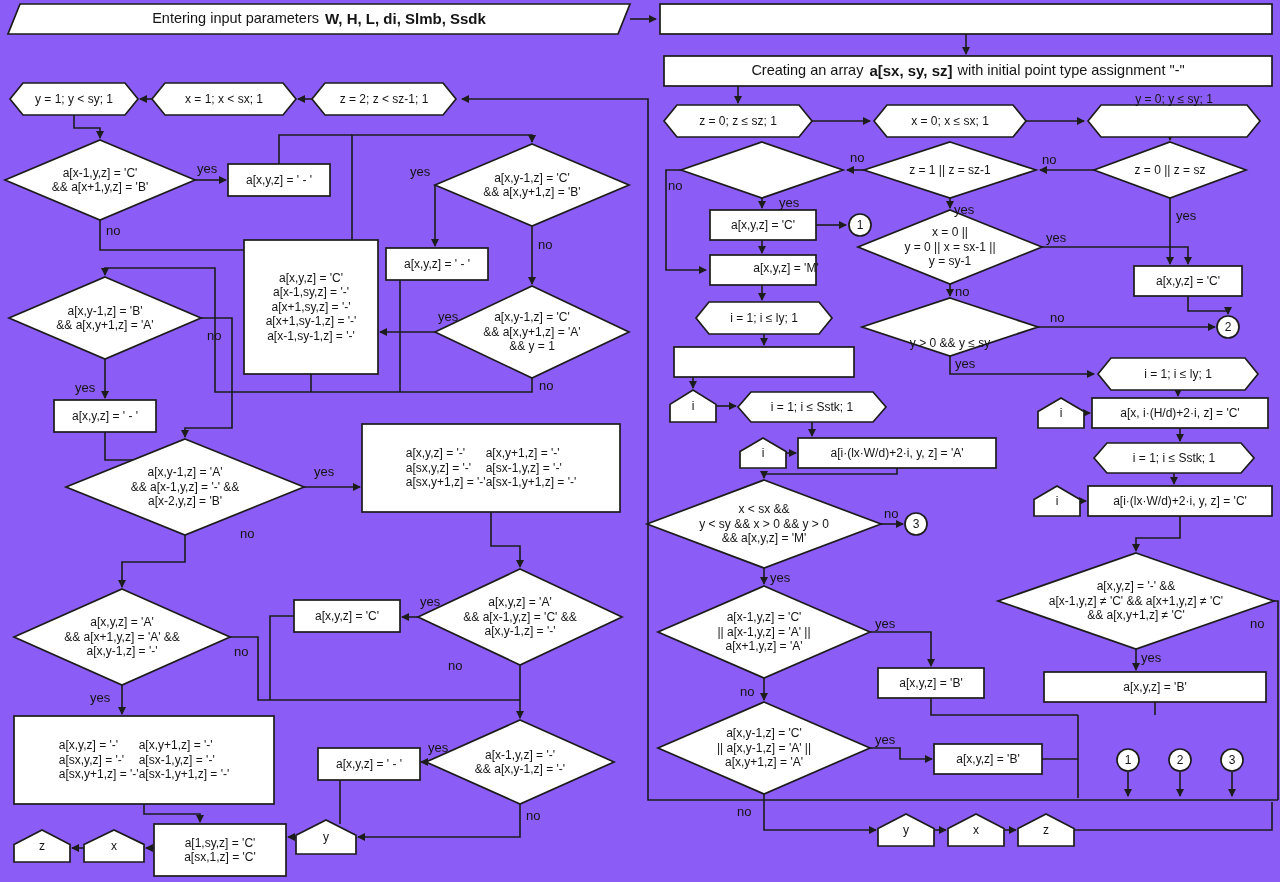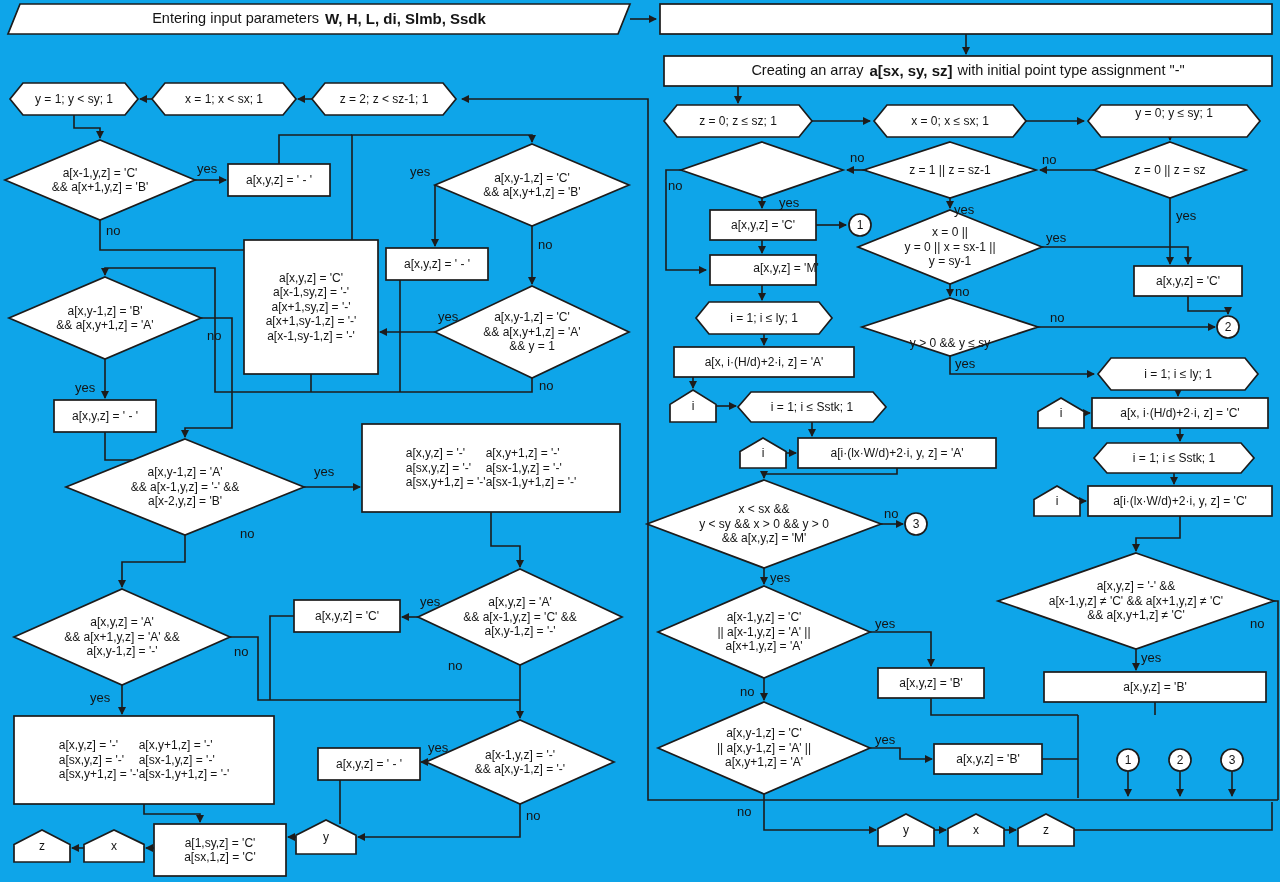--- a/index.html
+++ b/index.html
@@ -1,16 +1,16 @@
 <!DOCTYPE html>
 <html><head>
 <meta charset="utf-8">
 <style>
   html,body{margin:0;padding:0;background:#e8e8e8}
-  #canvas{position:relative;width:1280px;height:882px;background:#0ea5e9;font-family:"Liberation Sans",sans-serif;color:#141414;overflow:hidden}
+  #canvas{position:relative;width:1280px;height:882px;background:#8b5cf6;font-family:"Liberation Sans",sans-serif;color:#141414;overflow:hidden}
   #flow-svg{position:absolute;left:0;top:0}
   .edge{fill:none;stroke:#1c1c1c;stroke-width:1.6px}
   .shape{fill:#ffffff;stroke:#1c1c1c;stroke-width:1.7px}
   .nt{position:absolute;display:flex;flex-direction:column;align-items:center;justify-content:center;text-align:center;font-size:12px;line-height:1.2;pointer-events:none;white-space:nowrap}
   .nt.hdr{flex-direction:row;font-size:14.5px;white-space:nowrap}
   .nt.hdr b{font-size:15px;margin-left:6px}
   .nt.hdr .post{margin-left:5px}
   .cols{display:flex;}
   .cols .col{display:flex;flex-direction:column;align-items:flex-start;text-align:left}
   .lbl{position:absolute;font-size:13px;pointer-events:none}
@@ -288,21 +288,21 @@
     </div>
     <div class="nt" style="left: 296px; top: 820px; width: 60px; height: 34px;">
       <span>y</span>
     </div>
     <div class="nt" style="left: 664px; top: 105px; width: 148px; height: 32px;">
       <span>z = 0; z ≤ sz; 1</span>
     </div>
     <div class="nt" style="left: 874px; top: 105px; width: 152px; height: 32px;">
       <span>x = 0; x ≤ sx; 1</span>
     </div>
-    <div class="nt" style="left: 1088px; top: 105px; width: 172px; height: 16px; justify-content: center;">
+    <div class="nt" style="left: 1088px; top: 91px; width: 172px; height: 16px; justify-content: center;">
       <span>y = 0; y ≤ sy; 1</span>
     </div>
     <div class="nt" style="left: 864px; top: 142px; width: 172px; height: 56px;">
       <span>z = 1 || z = sz-1</span>
     </div>
     <div class="nt" style="left: 1094px; top: 142px; width: 152px; height: 56px;">
       <span>z = 0 || z = sz</span>
     </div>
     <div class="nt" style="left: 710px; top: 210px; width: 106px; height: 30px;">
       <span>a[x,y,z] = 'C'</span>
@@ -322,23 +322,20 @@
       <span>y &gt; 0 &amp;&amp; y ≤ sy</span>
     </div>
     <div class="nt" style="left: 1217px; top: 316px; width: 22px; height: 22px;">
       <span>2</span>
     </div>
     <div class="nt" style="left: 1134px; top: 266px; width: 108px; height: 30px;">
       <span>a[x,y,z] = 'C'</span>
     </div>
     <div class="nt" style="left: 696px; top: 302px; width: 136px; height: 32px;">
       <span>i = 1; i ≤ ly; 1</span>
-    </div>
-    <div class="nt" style="left: 674px; top: 347px; width: 180px; height: 30px;">
-      <span>a[x, i·(H/d)+2·i, z] = 'A'</span>
     </div>
     <div class="nt" style="left: 670px; top: 390px; width: 46px; height: 32px;">
       <span>i</span>
     </div>
     <div class="nt" style="left: 738px; top: 392px; width: 148px; height: 30px;">
       <span>i = 1; i ≤ Sstk; 1</span>
     </div>
     <div class="nt" style="left: 740px; top: 438px; width: 46px; height: 30px;">
       <span>i</span>
     </div>

